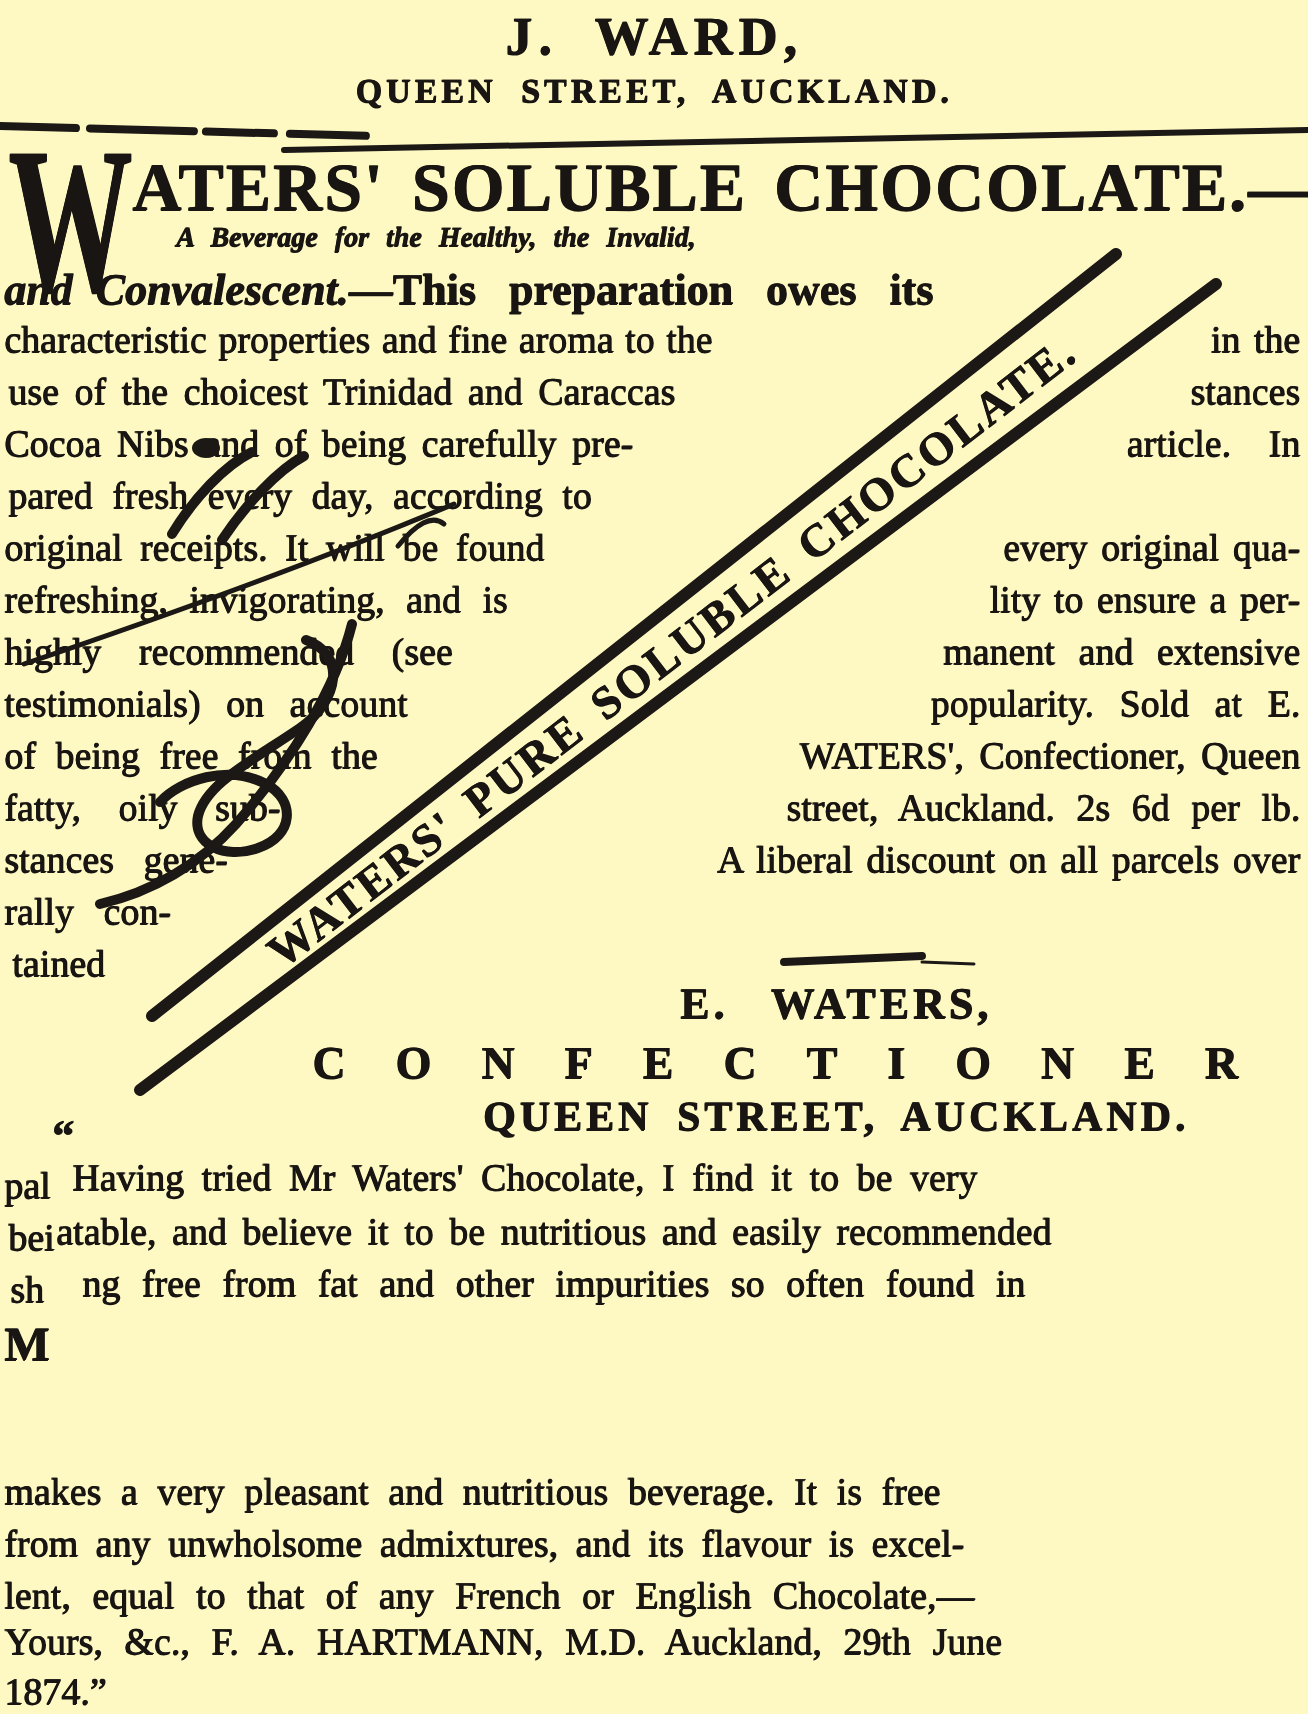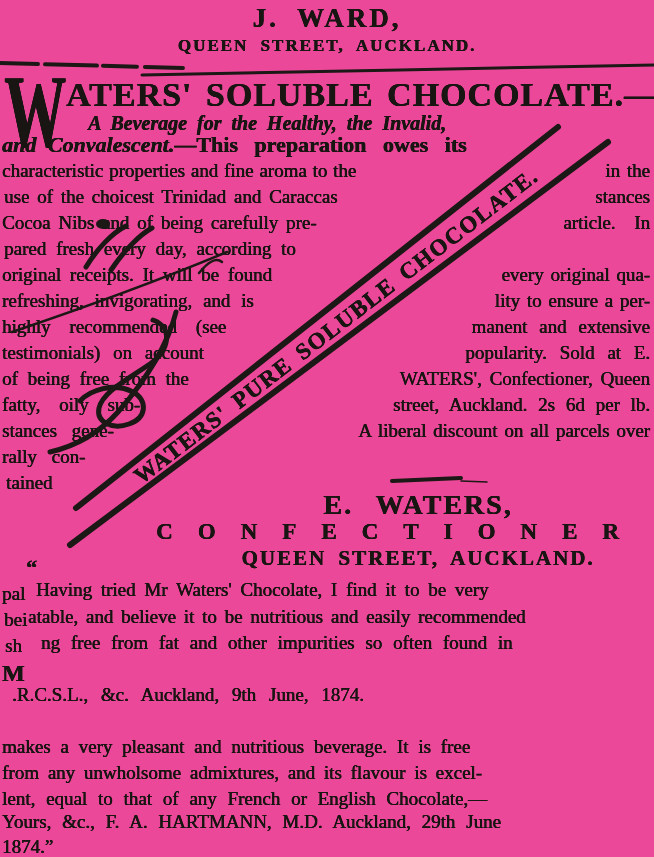--- a/index.html
+++ b/index.html
@@ -1,37 +1,37 @@
 <!DOCTYPE html>
 <html><head>
 <meta charset="utf-8">
 <style>
   html,body{margin:0;padding:0;background:#efede7;}
   #page{position:relative;width:654px;height:857px;overflow:hidden;
-        background:#ec4899;color:#181512;
+        background:#fef9c3;color:#181512;
         font-family:"Liberation Serif", serif;}
   .c{position:absolute;white-space:nowrap;line-height:1.1;}
   .bd{font-weight:700;}
   .it{font-style:italic;}
   .s19{font-size:19px;}
   .thk{text-shadow:.45px 0 currentColor, 0 .35px currentColor;}
   .ctr{text-align:center;}
   svg.overlay{position:absolute;left:0;top:0;pointer-events:none;}
 </style>
 </head>
 <body>
 
 <div id="page">
 
   <div class="c bd thk ctr" style="left:0;top:4px;width:654px;font-size:27px;letter-spacing:3px;word-spacing:9px">J. WARD,</div>
   <div class="c bd thk ctr" style="left:0;top:37px;width:654px;font-size:17px;letter-spacing:2px;word-spacing:6px">QUEEN STREET, AUCKLAND.</div>
 
   <div class="c bd thk" style="left:4px;top:54px;font-size:104px;transform:scaleX(.6);transform-origin:left top">W</div>
   <div class="c bd thk" style="left:66px;top:76px;font-size:34px;letter-spacing:1px;word-spacing:4px">ATERS' SOLUBLE CHOCOLATE.—</div>
-  <div class="c bd it thk" style="left:88px;top:112px;font-size:20px;word-spacing:5px">A Beverage for the Healthy, the Invalid,</div>
+  <div class="c bd it thk" style="left:88px;top:112px;font-size:14px;word-spacing:5px">A Beverage for the Healthy, the Invalid,</div>
   <div class="c s19 thk" style="left:2px;top:161px;word-spacing:1px">characteristic properties and fine aroma to the</div>
 
   <div class="c thk" style="left:2px;top:133px;font-size:22px">
     <span class="bd it" style="word-spacing:6px">and Convalescent.</span><span class="bd" style="word-spacing:11px">—This preparation owes its</span>
   </div>
   <div class="c s19 thk" style="left:4px;top:187px;word-spacing:3px">use of the choicest Trinidad and Caraccas</div>
   <div class="c s19 thk" style="left:2px;top:213px;word-spacing:3px">Cocoa Nibs and of being carefully pre-</div>
   <div class="c s19 thk" style="left:4px;top:239px;word-spacing:5px">pared fresh every day, according to</div>
   <div class="c s19 thk" style="left:2px;top:265px;word-spacing:4px">original receipts. It will be found</div>
   <div class="c s19 thk" style="left:2px;top:291px;word-spacing:6px">refreshing, invigorating, and is</div>
@@ -49,34 +49,33 @@
   <div class="c s19 thk" style="right:4px;top:265px;word-spacing:2px">every original qua-</div>
   <div class="c s19 thk" style="right:4px;top:317px;word-spacing:7px">manent and extensive</div>
   <div class="c s19 thk" style="right:4px;top:291px;word-spacing:2px">lity to ensure a per-</div>
   <div class="c s19 thk" style="right:4px;top:343px;word-spacing:8px">popularity.  Sold at E.</div>
   <div class="c s19 thk" style="right:4px;top:369px;word-spacing:3px">WATERS', Confectioner, Queen</div>
   <div class="c s19 thk" style="right:4px;top:395px;word-spacing:6px">street, Auckland.  2s 6d per lb.</div>
   <div class="c s19 thk" style="right:4px;top:421px;word-spacing:2px">A liberal discount on all parcels over</div>
 
   <div class="c bd thk" style="left:336px;top:326px;font-size:23px;letter-spacing:1.5px;word-spacing:4px;transform:translate(-50%,-50%) rotate(-37.5deg)">WATERS' PURE SOLUBLE CHOCOLATE.</div>
 
-  <div class="c bd thk ctr" style="left:184px;top:490px;width:468px;font-size:28px;letter-spacing:2px;word-spacing:14px">E. WATERS,</div>
+  <div class="c bd thk ctr" style="left:184px;top:490px;width:468px;font-size:22px;letter-spacing:2px;word-spacing:14px">E. WATERS,</div>
   <div class="c bd thk ctr" style="left:150px;top:519px;width:500px;font-size:23px;letter-spacing:25px">CONFECTIONER</div>
   <div class="c bd thk ctr" style="left:182px;top:547px;width:472px;font-size:21px;letter-spacing:2px;word-spacing:5px">QUEEN STREET, AUCKLAND.</div>
 
   <div class="c bd thk" style="left:26px;top:556px;font-size:22px">“</div>
   <div class="c s19 thk" style="left:2px;top:584px">pal</div>
   <div class="c s19 thk" style="left:4px;top:610px">bei</div>
   <div class="c s19 thk" style="left:5px;top:636px">sh</div>
   <div class="c bd thk" style="left:2px;top:660px;font-size:24px">M</div>
 
   <div class="c s19 thk" style="left:36px;top:580px;word-spacing:4px">Having tried Mr Waters' Chocolate, I find it to be very</div>
   <div class="c s19 thk" style="left:28px;top:607px;word-spacing:3px">atable, and believe it to be nutritious and easily recommended</div>
   <div class="c s19 thk" style="left:41px;top:633px;word-spacing:6px">ng free from fat and other impurities so often found in</div>
-  <div class="c s19 thk" style="left:12px;top:685px;word-spacing:8px">.R.C.S.L., &amp;c.   Auckland, 9th June, 1874.</div>
 
   <div class="c s19 thk" style="left:2px;top:737px;word-spacing:5px">makes a very pleasant and nutritious beverage.  It is free</div>
   <div class="c s19 thk" style="left:2px;top:763px;word-spacing:4px">from any unwholsome admixtures, and its flavour is excel-</div>
   <div class="c s19 thk" style="left:2px;top:789px;word-spacing:6px">lent, equal to that of any French or English Chocolate,—</div>
   <div class="c s19 thk" style="left:2px;top:812px;word-spacing:6px">Yours, &amp;c., F. A. HARTMANN, M.D.   Auckland, 29th June</div>
   <div class="c s19 thk" style="left:2px;top:837px">1874.”</div>
 
   <svg class="overlay" width="654" height="857" viewBox="0 0 654 857">
     <g stroke="#1b1815" fill="none" stroke-linecap="round">
       <path d="M0,63 L186,68" stroke-width="4" stroke-dasharray="38 7 52 6 34 8"></path>

